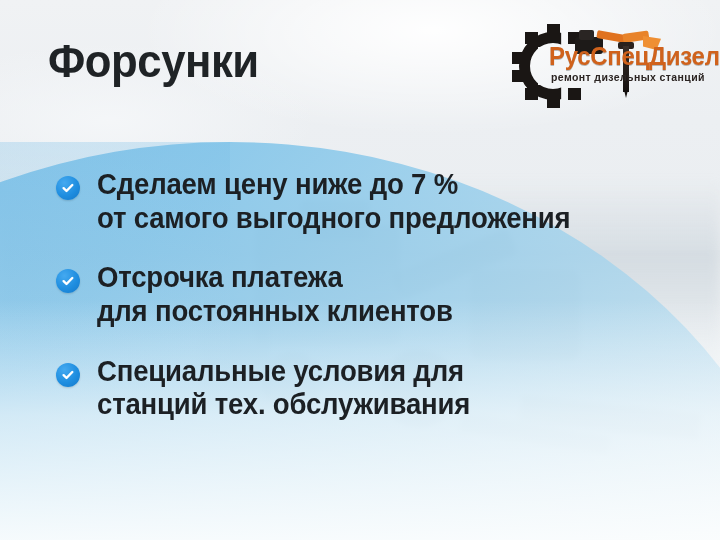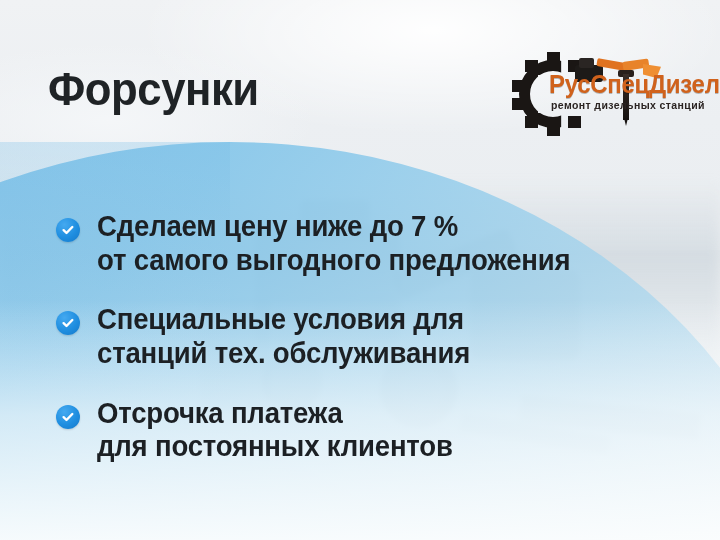--- a/index.html
+++ b/index.html
@@ -58,21 +58,21 @@
   .swoosh-fade{
     position:absolute; left:0; top:300px; width:720px; height:240px;
     background:linear-gradient(180deg, rgba(255,255,255,0) 0%, rgba(250,252,253,.62) 48%, rgba(253,254,254,.92) 100%);
   }
   .left-tint{
     position:absolute; left:0; top:142px; width:230px; height:260px;
     background:linear-gradient(180deg, rgba(120,190,231,.30) 0%, rgba(190,219,238,.10) 70%, rgba(255,255,255,0) 100%);
   }
 
   
-  .header{ position:absolute; left:0; top:0; width:627px; height:130px;margin-top:28px; }
+  .header{ position:absolute; left:0; top:0; width:627px; height:130px; }
 
   .title{
     position:absolute; left:48px; top:37px;
     font-family:"Liberation Sans Narrow","Liberation Sans", sans-serif;
     font-weight:bold;
     font-size:47px;
     letter-spacing:-0.5px;
     color:#1f2326;
     transform:scaleX(.93);
     transform-origin:left center;
@@ -154,21 +154,21 @@
   .rsd .ex-arm2{ position:absolute; left:48px; top:6px; width:26px; height:9px; background:#e8832a; transform:rotate(-8deg); transform-origin:left center; border-radius:2px;}
   .rsd .ex-buck{ position:absolute; left:68px; top:8px; width:18px; height:14px; background:#ef8f33; clip-path:polygon(0 0,100% 20%,75% 100%,0 75%);}
   .rsd .inj{
     position:absolute; left:110px; top:26px; width:6px; height:46px;
     background:linear-gradient(180deg,#3a2f2a,#15110f);
   }
   .rsd .inj-top{ position:absolute; left:105px; top:22px; width:16px; height:7px; background:#2a211d; border-radius:2px;}
   .rsd .inj-tip{ position:absolute; left:111px; top:70px; width:4px; height:8px; background:#15110f; clip-path:polygon(0 0,100% 0,50% 100%);}
 
   
-  .bullets{ position:absolute; left:0; top:168px; width:720px;margin-top:42px; }
+  .bullets{ position:absolute; left:0; top:168px; width:720px; }
   .bullet{ position:relative; display:flex; align-items:flex-start; margin-bottom:26px; }
   .bullet .check{
     flex:0 0 auto;
     width:24px; height:24px; border-radius:50%;
     margin-left:56px; margin-top:8px; margin-right:17px;
     background:radial-gradient(circle at 35% 28%, #44a9f0 0%, #1f8ee0 55%, #1478c9 100%);
     display:flex; align-items:center; justify-content:center;
     box-shadow:0 1px 2px rgba(0,0,0,.14);
   }
   .bullet .check svg{ display:block; }
@@ -276,33 +276,33 @@
       </div>
     </div>
 
     <div class="bullet">
       <span class="check">
         <svg width="14" height="14" viewBox="0 0 14 14" aria-hidden="true">
           <path d="M2.6 7.2 L5.5 10 L11.3 4.0" fill="none" stroke="#ffffff" stroke-width="2.4" stroke-linecap="round" stroke-linejoin="round"></path>
         </svg>
       </span>
       <div class="lines">
-        <div>Специальные условия для</div>
-        <div>станций тех. обслуживания</div>
+        <div>Отсрочка платежа</div>
+        <div>для постоянных клиентов</div>
       </div>
     </div>
 
     <div class="bullet">
       <span class="check">
         <svg width="14" height="14" viewBox="0 0 14 14" aria-hidden="true">
           <path d="M2.6 7.2 L5.5 10 L11.3 4.0" fill="none" stroke="#ffffff" stroke-width="2.4" stroke-linecap="round" stroke-linejoin="round"></path>
         </svg>
       </span>
       <div class="lines">
-        <div>Отсрочка платежа</div>
-        <div>для постоянных клиентов</div>
+        <div>Специальные условия для</div>
+        <div>станций тех. обслуживания</div>
       </div>
     </div>
 
   </div>
 
 
 </div>
 
 </body></html>

